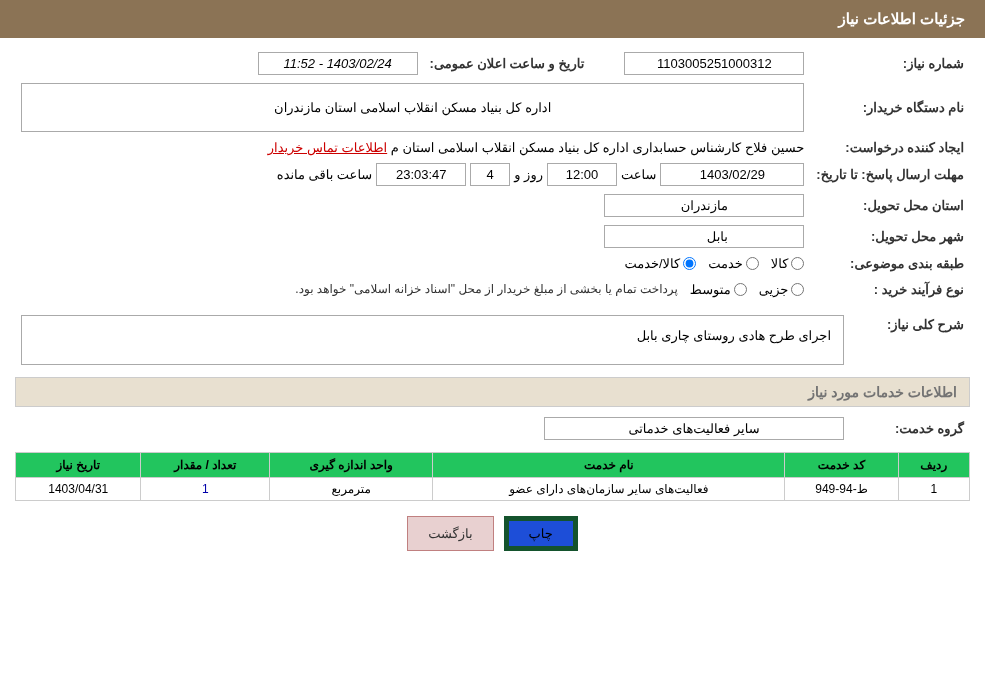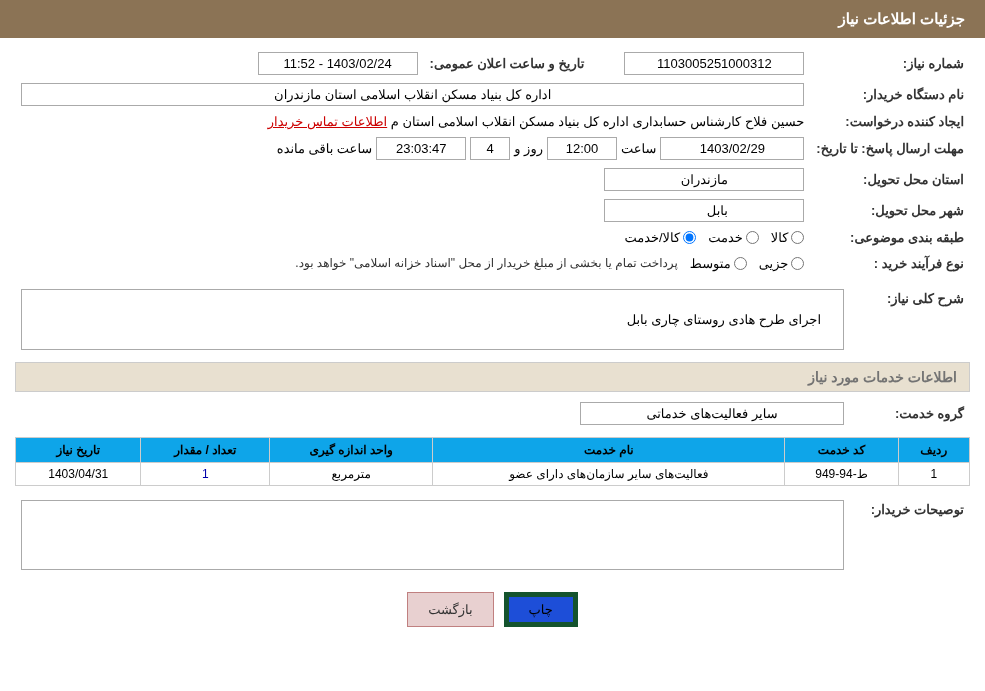--- a/index.html
+++ b/index.html
@@ -49,21 +49,21 @@
       border: 1px solid #aaa;
       background: #fff;
       padding: 3px 6px;
       min-height: 22px;
       display: inline-block;
     }
     .input-box-wide {
       width: 100%;
       border: 1px solid #aaa;
       background: #fff;
-      padding: 3px 6px;
+      padding: 16px 6px;
       min-height: 22px;
     }
     .section-header {
       background: #e8e0d0;
       border: 1px solid #ccc;
       padding: 6px 12px;
       font-weight: bold;
       font-size: 14px;
       text-align: right;
       margin: 8px 0 6px 0;
@@ -85,21 +85,21 @@
       align-items: center;
       gap: 3px;
     }
     .services-table {
       width: 100%;
       border-collapse: collapse;
       margin-top: 6px;
       font-size: 12px;
     }
     .services-table th {
-      background: #0ea5e9;
+      background: #22c55e;
       border: 1px solid #ccc;
       padding: 5px 8px;
       text-align: center;
       font-weight: bold;
     }
     .services-table td {
       border: 1px solid #ccc;
       padding: 4px 8px;
       text-align: center;
     }
@@ -171,21 +171,21 @@
     <table class="info-table">
 
       <tbody>
           <tr>
         <td class="label-cell">شماره نیاز:</td>
         <td class="value-cell" style="width:220px;">
           <span class="id-value">1103005251000312</span>
         </td>
         <td class="label-cell" style="width:160px;">تاریخ و ساعت اعلان عمومی:</td>
         <td class="value-cell">
-          <span class="id-value" style="min-width:160px;">1403/02/24 - 11:52</span>
+          <span class="id-value" style="min-width:160px;font-style:italic;">1403/02/24 - 11:52</span>
         </td>
       </tr>
 
       <tr>
         <td class="label-cell">نام دستگاه خریدار:</td>
         <td colspan="3" class="value-cell">
           <span class="input-box-wide" style="display:block; text-align:center;">اداره کل بنیاد مسکن انقلاب اسلامی استان مازندران</span>
         </td>
       </tr>
 
@@ -263,36 +263,36 @@
         </td>
       </tr>
     </tbody>
       </table>
 
     <table class="info-table">
       <tbody>
           <tr>
         <td class="label-cell" style="vertical-align:top; padding-top:6px;">شرح کلی نیاز:</td>
         <td class="value-cell">
-          <div style="border:1px solid #aaa; min-height:50px; background:#fff; padding:22px; text-align:right; width:100%;">
+          <div style="border:1px solid #aaa; min-height:50px; background:#fff; padding:12px; text-align:right; width:100%;">
             <span>اجرای طرح هادی روستای چاری بابل</span>
           </div>
         </td>
       </tr>
     </tbody>
       </table>
 
     <div class="section-header">اطلاعات خدمات مورد نیاز</div>
 
     <table class="info-table">
       <tbody>
           <tr>
         <td class="label-cell">گروه خدمت:</td>
         <td class="value-cell">
-          <span class="input-box" style="width:264px; text-align:center;">سایر فعالیت‌های خدماتی</span>
+          <span class="input-box" style="width:300px; text-align:center;">سایر فعالیت‌های خدماتی</span>
         </td>
       </tr>
     </tbody>
       </table>
 
     <table class="services-table">
       <thead>
         <tr>
           <th>ردیف</th>
           <th>کد خدمت</th>
@@ -307,30 +307,20 @@
       <td>1</td>
       <td>ط-94-949</td>
       <td>فعالیت‌های سایر سازمان‌های دارای عضو</td>
       <td>مترمربع</td>
       <td style="color:#00a;">1</td>
       <td>1403/04/31</td>
     </tr>
         </tbody>
     </table>
 
-    <table class="info-table" style="margin-top:10px;">
-      <tbody>
-          <tr>
-        <td class="label-cell" style="vertical-align:top; padding-top:6px; width:120px;">توصیحات خریدار:</td>
-        <td class="value-cell">
-          <textarea class="description-box" style="width: 100%; height: 70px;"></textarea>
-        </td>
-      </tr>
-    </tbody>
-      </table>
 
     <div class="button-row">
       <button class="btn btn-back">بازگشت</button>
       <button class="btn btn-print">چاپ</button>
     </div>
 
   </div>
 </div>
 
 </body></html>

